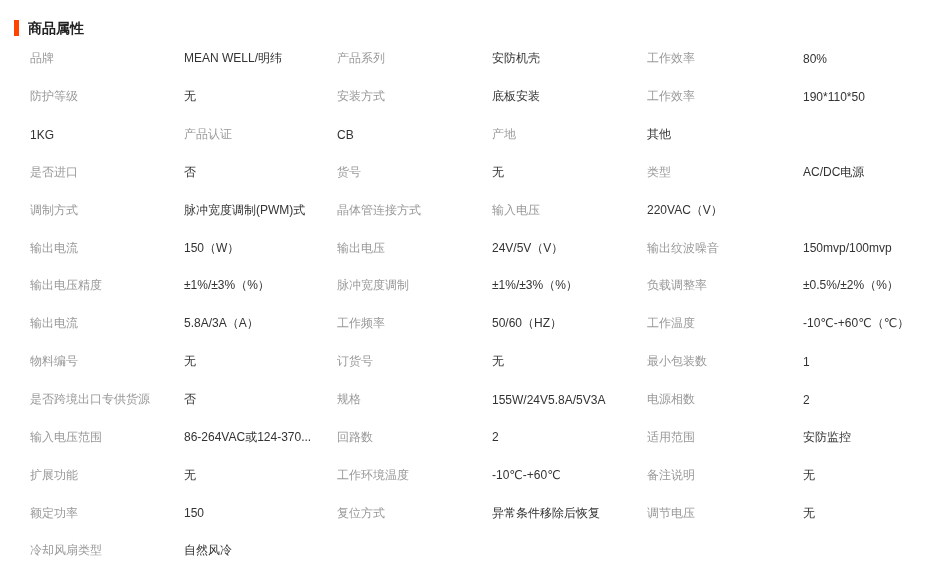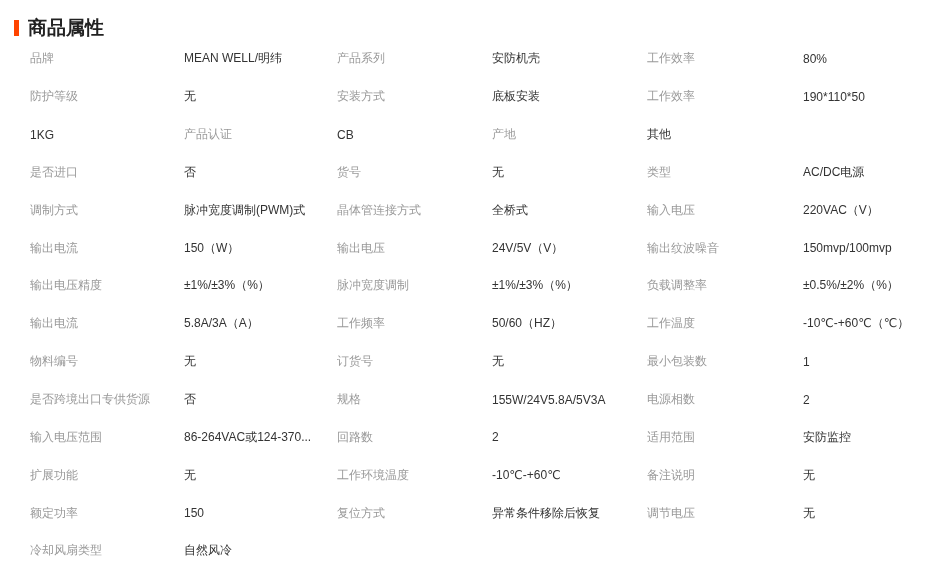--- a/index.html
+++ b/index.html
@@ -20,21 +20,21 @@
     height: 40px;
   }
   .accent-bar {
     width: 5px;
     height: 16px;
     background: #ff4400;
     margin-right: 9px;
     flex: 0 0 auto;
   }
   .title {
-    font-size: 19px;
+    font-size: 14px;
     font-weight: bold;
     color: #222222;
     line-height: 16px;
   }
 
   
   .attrs {
     padding-left: 30px;
     padding-right: 26px;
   }
@@ -98,21 +98,20 @@
         <div class="attr-value">否</div>
         <div class="attr-label">货号</div>
         <div class="attr-value">无</div>
         <div class="attr-label">类型</div>
         <div class="attr-value">AC/DC电源</div>
       </div>
       <div class="attr-row">
         <div class="attr-label">调制方式</div>
         <div class="attr-value">脉冲宽度调制(PWM)式</div>
         <div class="attr-label">晶体管连接方式</div>
-        <div class="attr-value">全桥式</div>
         <div class="attr-label">输入电压</div>
         <div class="attr-value">220VAC（V）</div>
       </div>
       <div class="attr-row">
         <div class="attr-label">输出电流</div>
         <div class="attr-value">150（W）</div>
         <div class="attr-label">输出电压</div>
         <div class="attr-value">24V/5V（V）</div>
         <div class="attr-label">输出纹波噪音</div>
         <div class="attr-value">150mvp/100mvp</div>

